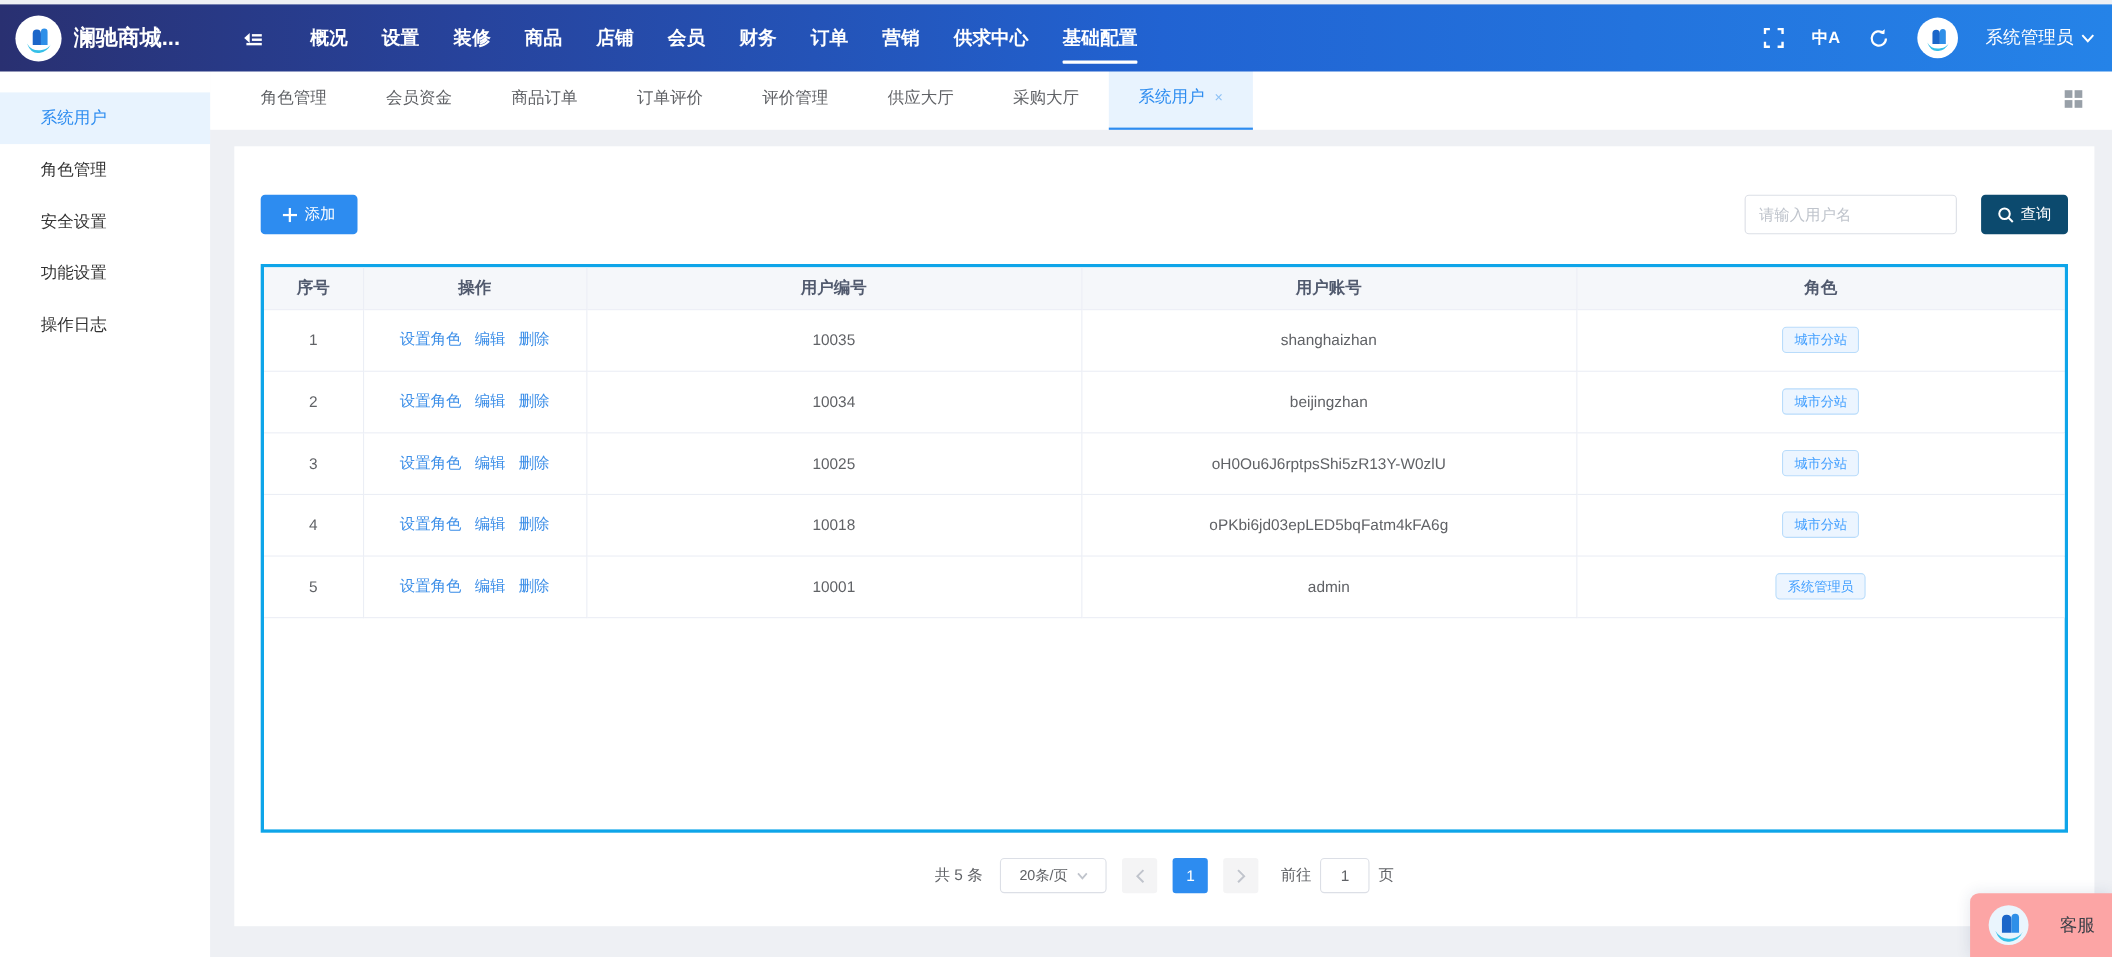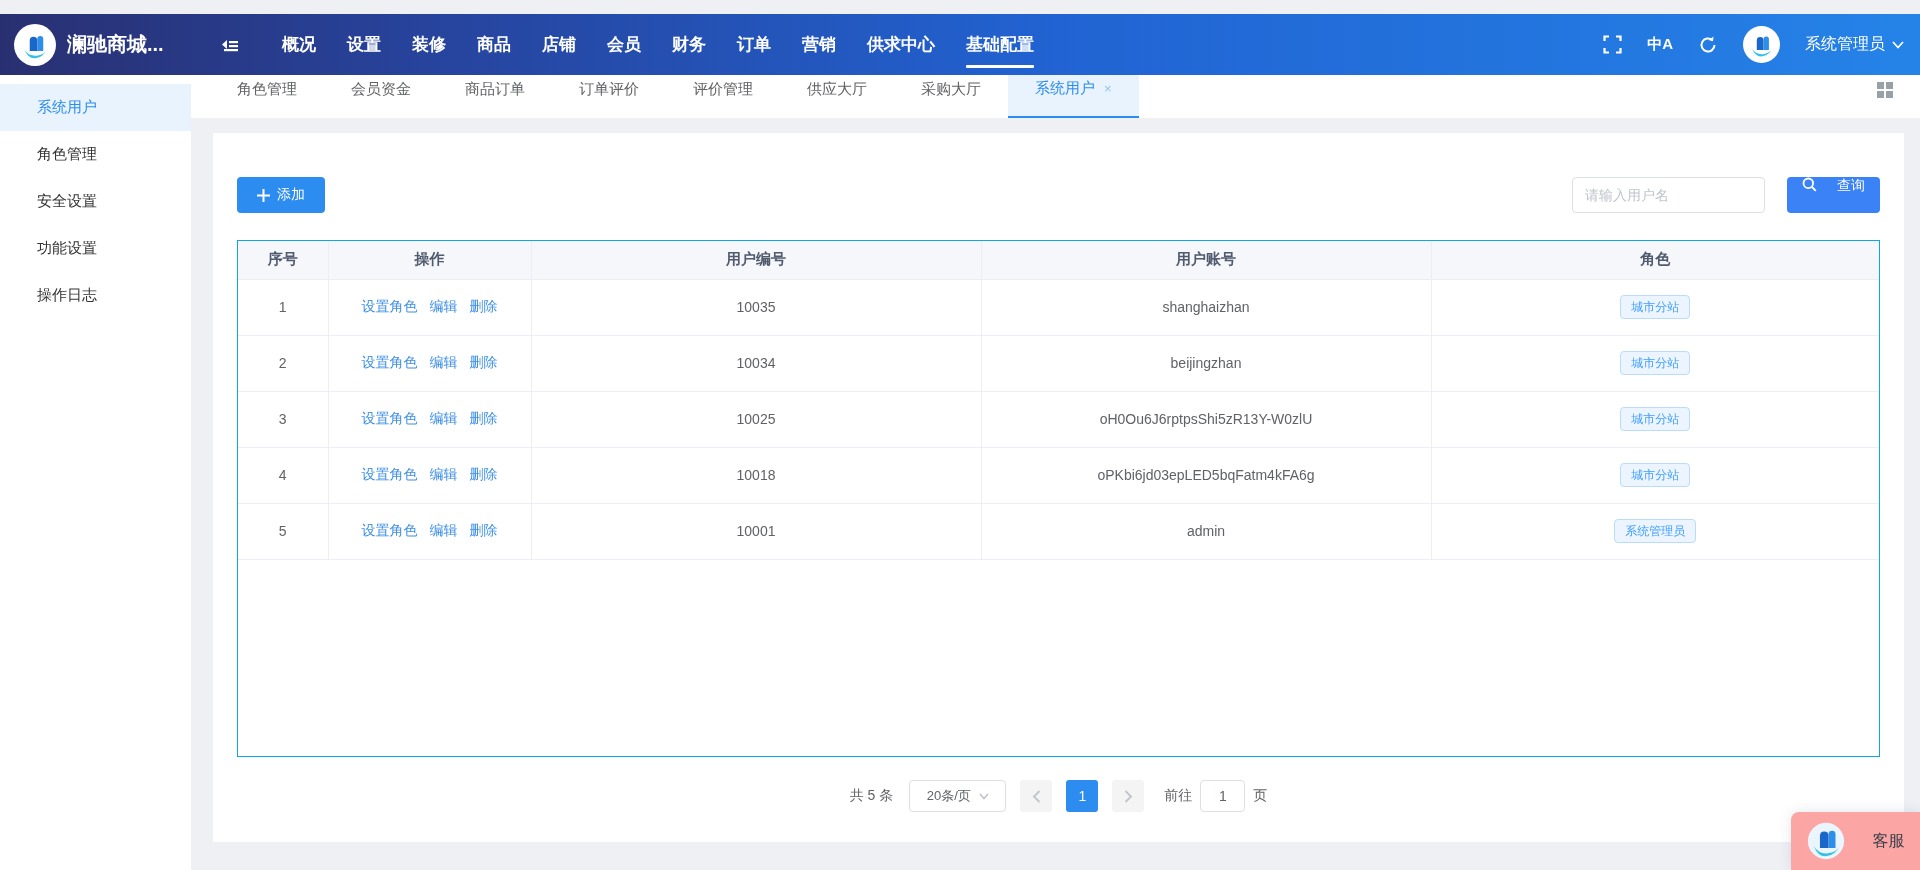--- a/index.html
+++ b/index.html
@@ -1,20 +1,20 @@
 <!DOCTYPE html>
 <html><head>
 <meta charset="utf-8">
 <style>
   * { margin:0; padding:0; box-sizing:border-box; }
   html,body { width:1920px; height:870px; overflow:hidden; }
   body { font-family:"Liberation Sans","DejaVu Sans",sans-serif; background:#eef0f4; position:relative; color:#606266; }
 
   
-  .header { position:absolute; top:14px; left:0; width:1920px; height:61px;
+  .header { position:absolute; top:4px; left:0; width:1920px; height:61px;
     background:linear-gradient(90deg,#293071 0%,#27439c 22%,#2163d2 55%,#2583e8 100%);
     display:flex; align-items:center; color:#fff; z-index:30; }
   .logo-area { width:212px; display:flex; align-items:center; padding-left:14px; gap:11px; flex-shrink:0; }
   .logo-circle { width:42px; height:42px; border-radius:50%; background:#fff; display:flex; align-items:center; justify-content:center; flex-shrink:0; }
   .brand-title { font-size:20px; font-weight:bold; white-space:nowrap; overflow:hidden; }
   .collapse-btn { margin-left:8px; cursor:pointer; display:flex; align-items:center; }
   .nav { display:flex; align-items:stretch; height:100%; margin-left:42px; gap:31px; }
   .nav-item { position:relative; display:flex; align-items:center; font-size:17px; font-weight:bold; cursor:pointer; white-space:nowrap; }
   .nav-item.active::after { content:''; position:absolute; left:0; right:0; bottom:7px; height:3px; background:#fff; border-radius:1px; }
   .header-right { margin-left:auto; display:flex; align-items:center; gap:25px; padding-right:16px; }
@@ -38,24 +38,24 @@
 
   
   .main { position:absolute; top:118px; left:191px; width:1729px; height:752px; }
   .card { margin:15px 16px 0 22px; width:1691px; height:709px; background:#fff; padding:24px; position:relative; }
 
   .toolbar { display:flex; align-items:center; justify-content:space-between; margin-top:20px; }
   .btn-primary { background:#2d8cf0; color:#fff; border:none; border-radius:4px; font-size:14px; height:36px; padding:0 20px; cursor:pointer; display:flex; align-items:center; gap:7px; font-family:inherit; }
   .search-box { display:flex; align-items:center; gap:22px; }
   .search-input { width:193px; height:36px; border:1px solid #dcdfe6; border-radius:4px; padding:0 12px; font-size:14px; color:#ec4899; outline:none; font-family:Liberation Sans, sans-serif; }
   .search-input::placeholder { color:#bfc4cc; }
-  .btn-search { background:#3b82f6; color:#fff; border:none; border-radius:4px; font-size:14px; height:36px; padding:0 15px; cursor:pointer; display:flex; gap:20px; font-family:inherit; }
-
-  
-  .table-wrap { margin-top:27px; border:1px solid #0ea5e9; height:517px; overflow:hidden; }
+  .btn-search { background:#0c4a6e; color:#fff; border:none; border-radius:4px; font-size:14px; height:36px; padding:0 15px; cursor:pointer; display:flex; align-items:center; gap:6px; font-family:inherit; }
+
+  
+  .table-wrap { margin-top:27px; border:3px solid #0ea5e9; height:517px; overflow:hidden; }
   table { width:100%; border-collapse:collapse; table-layout:fixed; }
   th { background:#f5f7fa; height:38px; font-size:15px; font-weight:bold; color:#515a6e; text-align:center; border-bottom:1px solid #ebeef5; border-right:1px solid #ebeef5; }
   th:last-child { border-right:none; }
   td { height:56px; font-size:14px; color:#606266; text-align:center; border-bottom:1px solid #ebeef5; border-right:1px solid #ebeef5; background:#fff; overflow:hidden; white-space:nowrap; }
   td:last-child { border-right:none; }
   .col-seq { width:90px; } .col-act { width:203px; } .col-id { width:450px; } .col-acc { width:450px; }
   .act-link { color:#3d8fe8; text-decoration:none; margin:0 6px; cursor:pointer; }
   .tag { display:inline-block; padding:5px 10px; font-size:12px; color:#409eff; background:#ecf5ff; border:1px solid #b9dcfb; border-radius:4px; line-height:1; }
 
   

